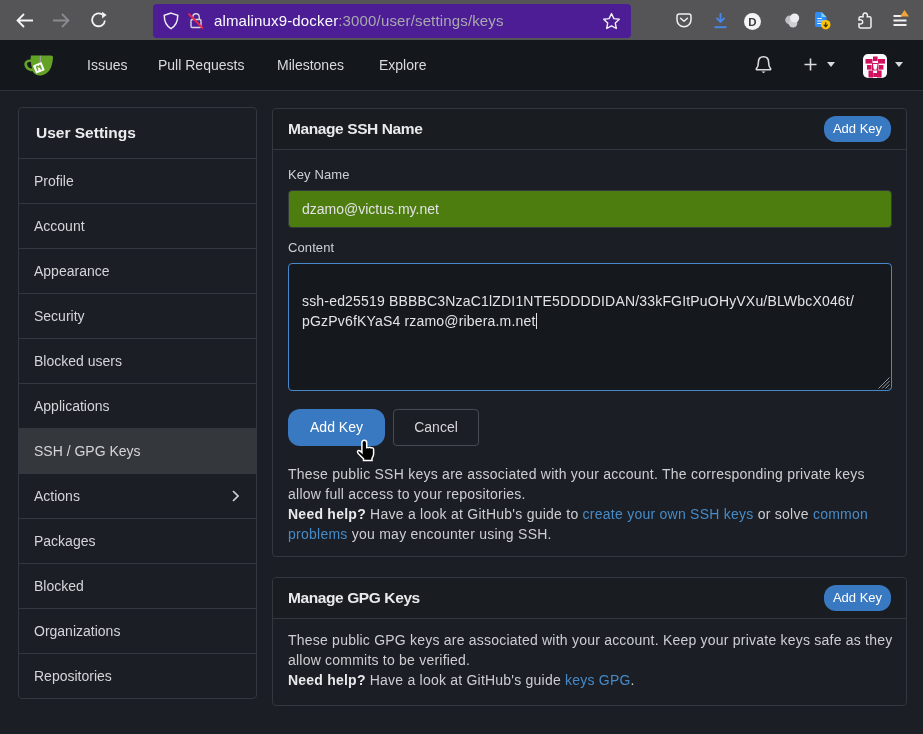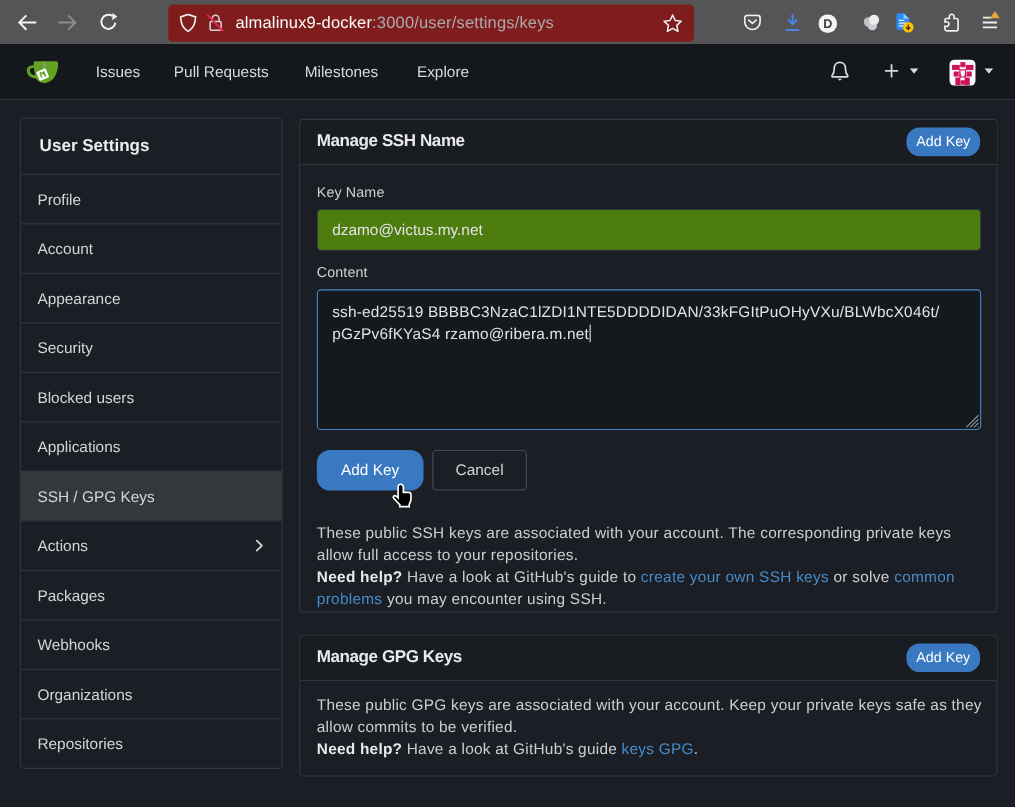--- a/index.html
+++ b/index.html
@@ -2,21 +2,21 @@
 <html><head>
 <meta charset="utf-8">
 <style>
 * { margin:0; padding:0; box-sizing:border-box; }
 html,body { width:923px; height:734px; overflow:hidden; }
 body { font-family:"Liberation Sans", sans-serif; background:#1b1e24; position:relative; }
 .abs { position:absolute; }
 
 
 .chrome { position:absolute; left:0; top:0; width:923px; height:40px; background:#555557; }
-.urlbar { position:absolute; left:153px; top:4px; width:478px; height:34px; background:#7f1d1d; border-radius:4px; }
+.urlbar { position:absolute; left:153px; top:4px; width:478px; height:34px; background:#4c1d95; border-radius:4px; }
 .urltext { position:absolute; left:61px; top:0; height:34px; line-height:34px; font-size:15px; color:#fbfbfe; white-space:nowrap; letter-spacing:0.15px; }
 .urltext .path { color:#a9a9ae; }
 
 
 .navbar { position:absolute; left:0; top:40px; width:923px; height:51px; background:#14171c; border-bottom:1px solid #2d333b; }
 .nav-link { position:absolute; top:0; height:50px; line-height:50px; font-size:14px; color:#d8dade; }
 
 
 .menu { position:absolute; left:18px; top:107px; width:239px; background:#1b1e24; border:1px solid #313840; border-radius:4px; }
 .menu .hdr { height:50px; display:flex; align-items:center; padding-left:17px; font-size:15.5px; font-weight:bold; color:#ebecee; }
@@ -26,21 +26,21 @@
 
 
 .panel { position:absolute; left:272px; width:635px; background:#1b1e24; border:1px solid #313840; border-radius:4px; }
 .panel .phead { height:40.5px; background:#191c21; border-bottom:1px solid #313840; border-radius:4px 4px 0 0; display:flex; align-items:center; padding:0 15px; }
 .panel .phead .ptitle { font-size:15.5px; font-weight:bold; color:#e9eaec; letter-spacing:-0.4px; }
 .btn-blue { background:#3979c1; color:#fff; border-radius:12px; font-size:13px; display:flex; align-items:center; justify-content:center; }
 .phead .btn-blue { margin-left:auto; width:67px; height:26px; }
 .pbody { padding:0 15px; position:relative; }
 .flabel { font-size:13px; font-weight:normal; color:#cdd0d4; letter-spacing:0.1px; }
 .finput { width:604px; height:38px; background:#4d7c0f; border:1px solid #313840; border-radius:4px; color:#e2e3e6; font-size:14px; padding:0 13px; font-family:"Liberation Sans", sans-serif; }
-.ftext  { width:604px; height:128px; background:#15181d; border:1px solid #4688ca; border-radius:4px; color:#e2e3e6; font-size:14px; line-height:20.2px; letter-spacing:0.18px; padding:9px 13px; font-family:"Liberation Sans", sans-serif; }
+.ftext  { width:604px; height:128px; background:#15181d; border:1px solid #4688ca; border-radius:4px; color:#e2e3e6; font-size:14px; line-height:20.2px; letter-spacing:0.18px; padding:27px 13px; font-family:"Liberation Sans", sans-serif; }
 .para { font-size:14px; line-height:20.3px; color:#ccced2; letter-spacing:0.25px; white-space:nowrap; }
 .para b { color:#e8e9eb; }
 a.lnk { color:#468bc8; text-decoration:none; }
 </style>
 </head>
 <body>
 
 <div class="chrome">
   <svg class="abs" style="left:16px;top:12px" width="18" height="17" viewBox="0 0 18 17">
     <path d="M17 8.5 H2 M8 2 L1.5 8.5 L8 15" stroke="#f4f4f5" stroke-width="1.8" fill="none"></path>
@@ -154,21 +154,21 @@
   <div class="item">Security</div>
   <div class="item">Blocked users</div>
   <div class="item">Applications</div>
   <div class="item active">SSH / GPG Keys</div>
   <div class="item">Actions
     <svg class="chev" width="7" height="12" viewBox="0 0 7 12">
         <path d="M1 1 L6 6 L1 11" stroke="#d3d5d9" stroke-width="1.6" fill="none"></path>
       </svg>
   </div>
   <div class="item">Packages</div>
-  <div class="item">Webhooks</div>
+  <div class="item">Blocked</div>
   <div class="item">Organizations</div>
   <div class="item">Repositories</div>
 </div>
 
 <div class="panel" style="top:108px;height:449px">
   <div class="phead">
     <div class="ptitle">Manage SSH Name</div>
     <div class="btn-blue">Add Key</div>
   </div>
   <div class="pbody">
@@ -177,21 +177,21 @@
     <div class="flabel" style="margin-top:12px">Content</div>
     <div class="ftext" style="margin-top:8px;position:relative">ssh-ed25519 BBBBC3NzaC1lZDI1NTE5DDDDIDAN/33kFGItPuOHyVXu/BLWbcX046t/<br>pGzPv6fKYaS4 rzamo@ribera.m.net<span style="border-left:1px solid #e2e3e6"></span>
       <svg style="position:absolute;right:1px;bottom:1px" width="12" height="12" viewBox="0 0 12 12">
         <path d="M11.5 0.5 L0.5 11.5 M11.5 4 L4 11.5 M11.5 7.5 L7.5 11.5 M11.5 11 L11 11.5" stroke="#90959d" stroke-width="1"></path>
       </svg>
     </div>
     <div style="margin-top:18px;display:flex;gap:8px">
       <div class="btn-blue" style="width:97px;height:37px;font-size:14px">Add Key</div>
       <div style="width:86px;height:37px;border:1px solid #464c55;border-radius:4px;display:flex;align-items:center;justify-content:center;font-size:14px;color:#d3d5d9">Cancel</div>
     </div>
-    <div class="para" style="margin-top:28px">These public SSH keys are associated with your account. The corresponding private keys<br>allow full access to your repositories.<br><b>Need help?</b> Have a look at GitHub's guide to <a class="lnk">create your own SSH keys</a> or solve <a class="lnk">common<br>problems</a> you may encounter using SSH.</div>
+    <div class="para" style="margin-top:18px">These public SSH keys are associated with your account. The corresponding private keys<br>allow full access to your repositories.<br><b>Need help?</b> Have a look at GitHub's guide to <a class="lnk">create your own SSH keys</a> or solve <a class="lnk">common<br>problems</a> you may encounter using SSH.</div>
   </div>
 </div>
 
 <div class="panel" style="top:577px;height:128.5px">
   <div class="phead">
     <div class="ptitle">Manage GPG Keys</div>
     <div class="btn-blue">Add Key</div>
   </div>
   <div class="pbody">
     <div class="para" style="margin-top:11px;letter-spacing:0.22px">These public GPG keys are associated with your account. Keep your private keys safe as they<br>allow commits to be verified.<br><b>Need help?</b> Have a look at GitHub's guide <a class="lnk">keys GPG</a>.</div>

